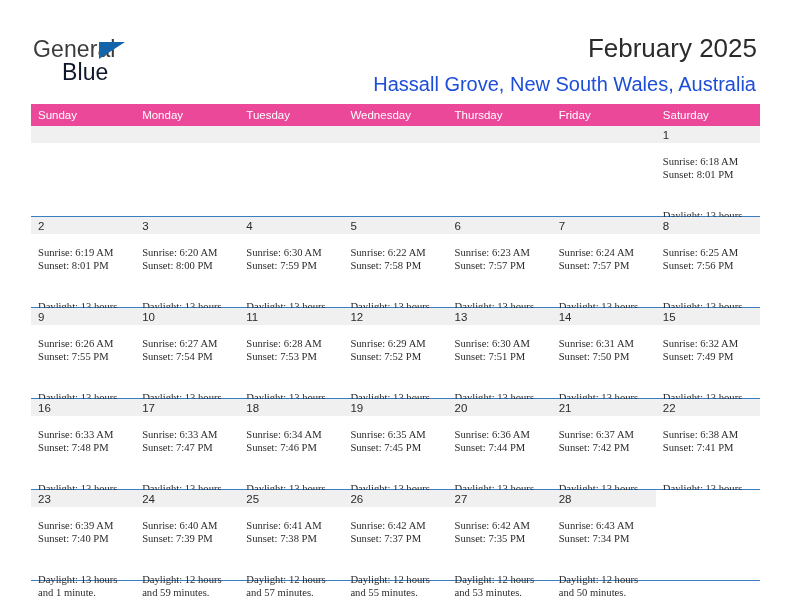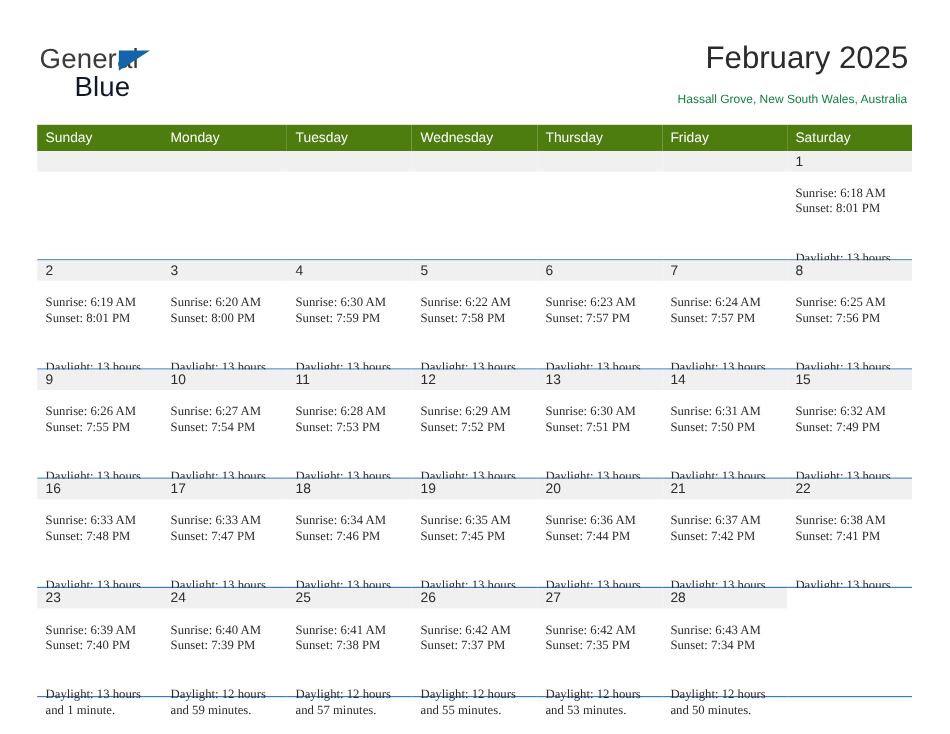--- a/index.html
+++ b/index.html
@@ -71,38 +71,38 @@
     font-size: 26px;
     line-height: 30px;
     color: #2b2b2b;
     text-align: left;
     white-space: nowrap;
   }
   .subtitle {
     position: absolute;
     right: 36px;
     top: 75px;
-    font-size: 10px;
+    font-size: 20px;
     line-height: 18px;
-    color: #15803d;
+    color: #1d4ed8;
     text-align: center;
     white-space: nowrap;
   }
 
   
   .calendar {
     position: absolute;
     left: 31px;
     top: 104px;
     width: 729px;
     border-collapse: collapse;
     table-layout: fixed;
   }
   .calendar th {
-    background: #4d7c0f;
+    background: #ec4899;
     color: #ffffff;
     font-size: 11.5px;
     font-weight: normal;
     text-align: left;
     padding: 5px 0 5px 7px;
     height: 11px;
     border: none;
   }
   .calendar td {
     vertical-align: top;

